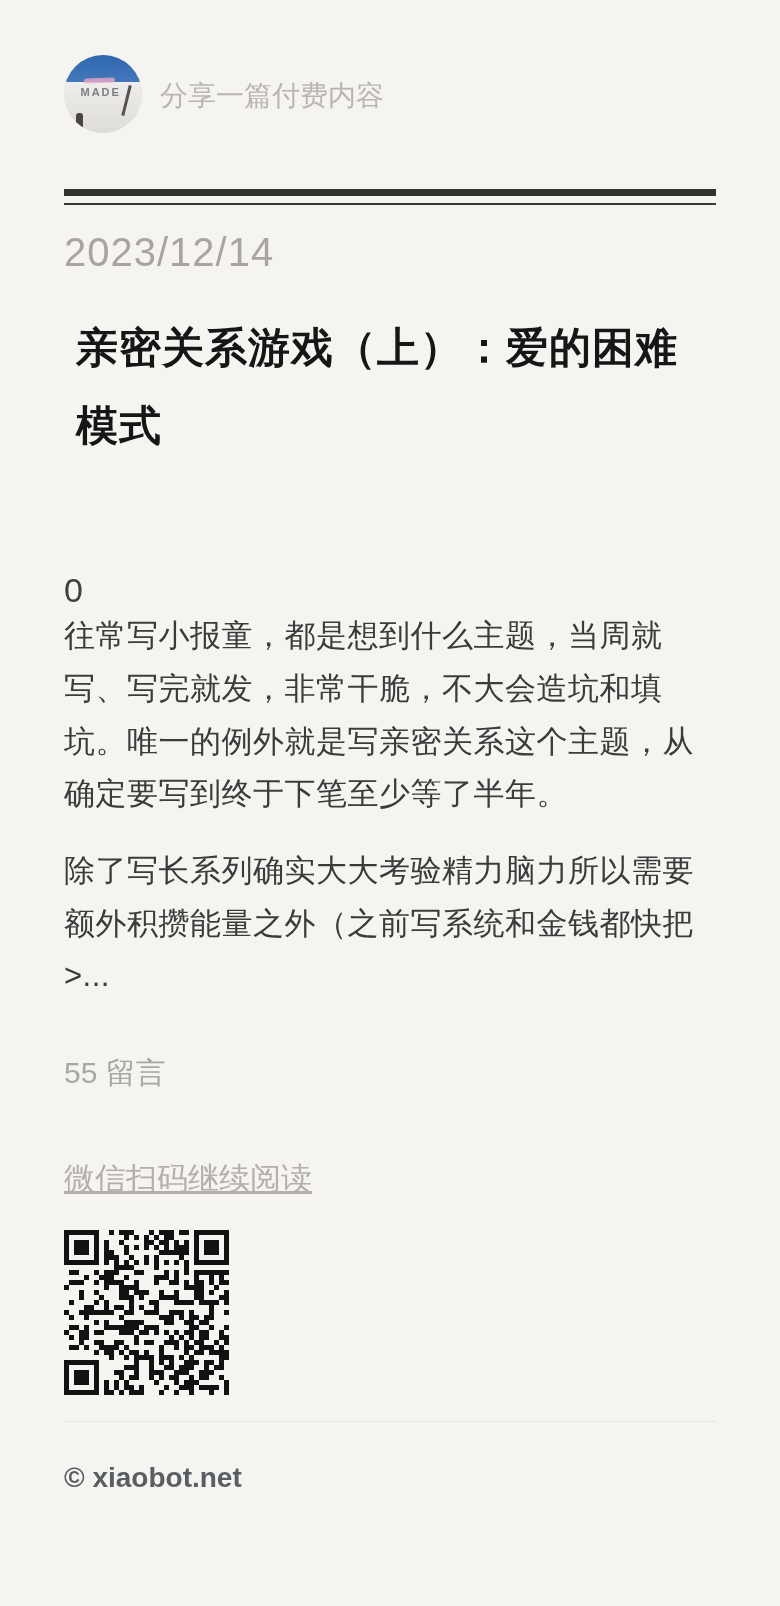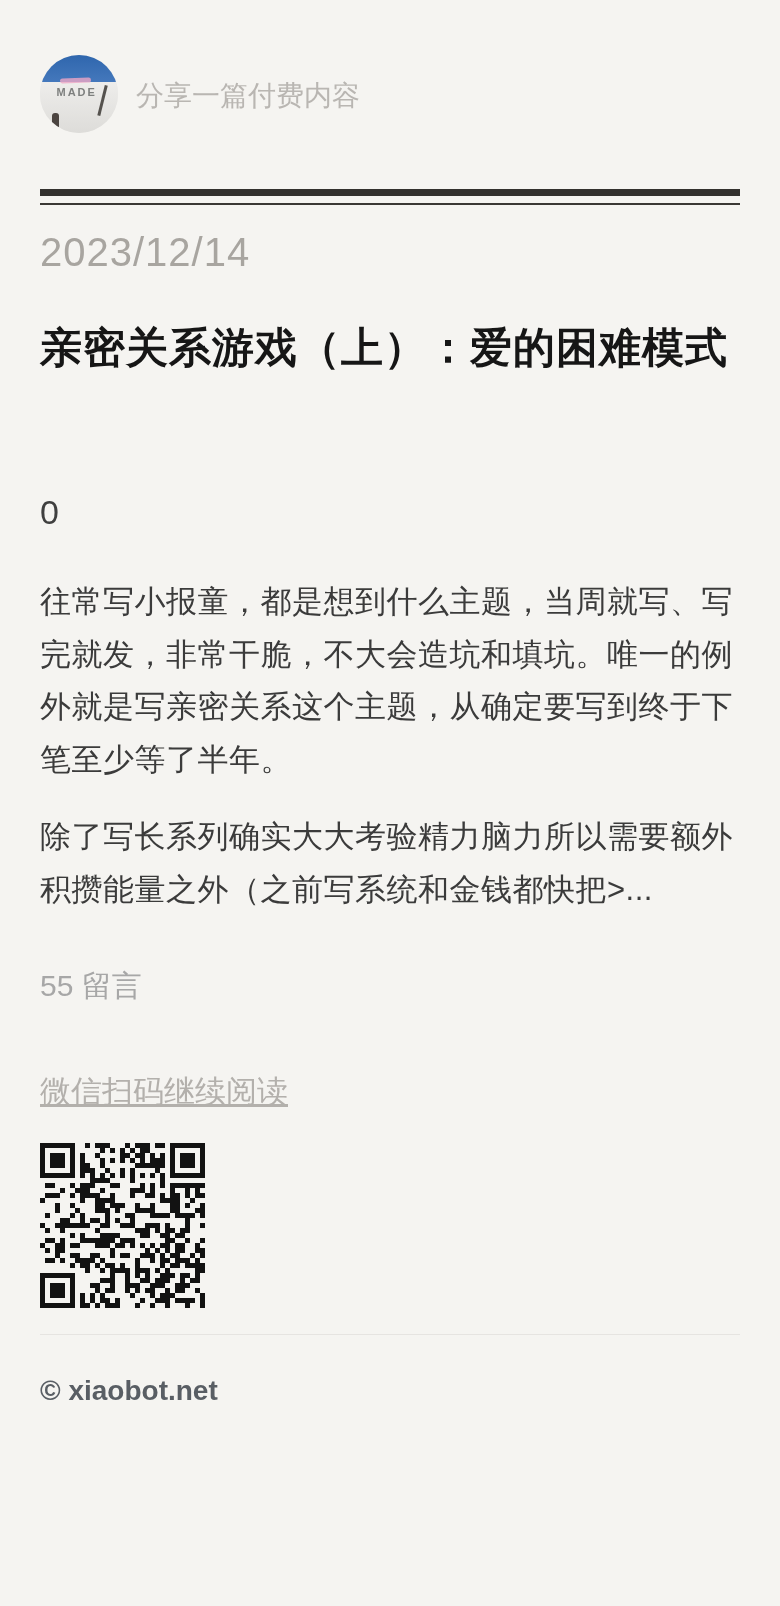--- a/index.html
+++ b/index.html
@@ -6,21 +6,21 @@
   html, body { background: #f5f4f1; }
   body {
     font-family: "Liberation Sans", "DejaVu Sans", sans-serif;
     color: #3b3b3b;
   }
   .page {
     width: 780px;
     height: 1606px;
     margin: 0 auto;
     background: #f5f4f1;
-    padding: 0 40px;
+    padding: 0 64px;
     overflow: hidden;
     position: relative;
   }
 
   
   .header {
     padding-top: 55px;
     display: flex;
     align-items: center;
     gap: 18px;
@@ -104,28 +104,28 @@
     color: #a8a5a0;
     letter-spacing: 1px;
   }
   .post-title {
     margin-top: 34px;
     font-size: 42px;
     font-weight: 700;
     color: #161616;
     line-height: 1.86;
     letter-spacing: 1px;
+    margin-left: 12px;
   }
   .zero-mark {
     margin-top: 106px;
     font-size: 34px;
     color: #3f3f3f;
   }
   .body-paragraph {
-    margin-top: 44px;
     font-size: 31px;
     line-height: 1.7;
     color: #3b3b3b;
     letter-spacing: 0.5px;
   }
   .body-paragraph + .body-paragraph { margin-top: 24px; }
   .comments-count {
     margin-top: 50px;
     font-size: 30px;
     color: #a7a7a7;

